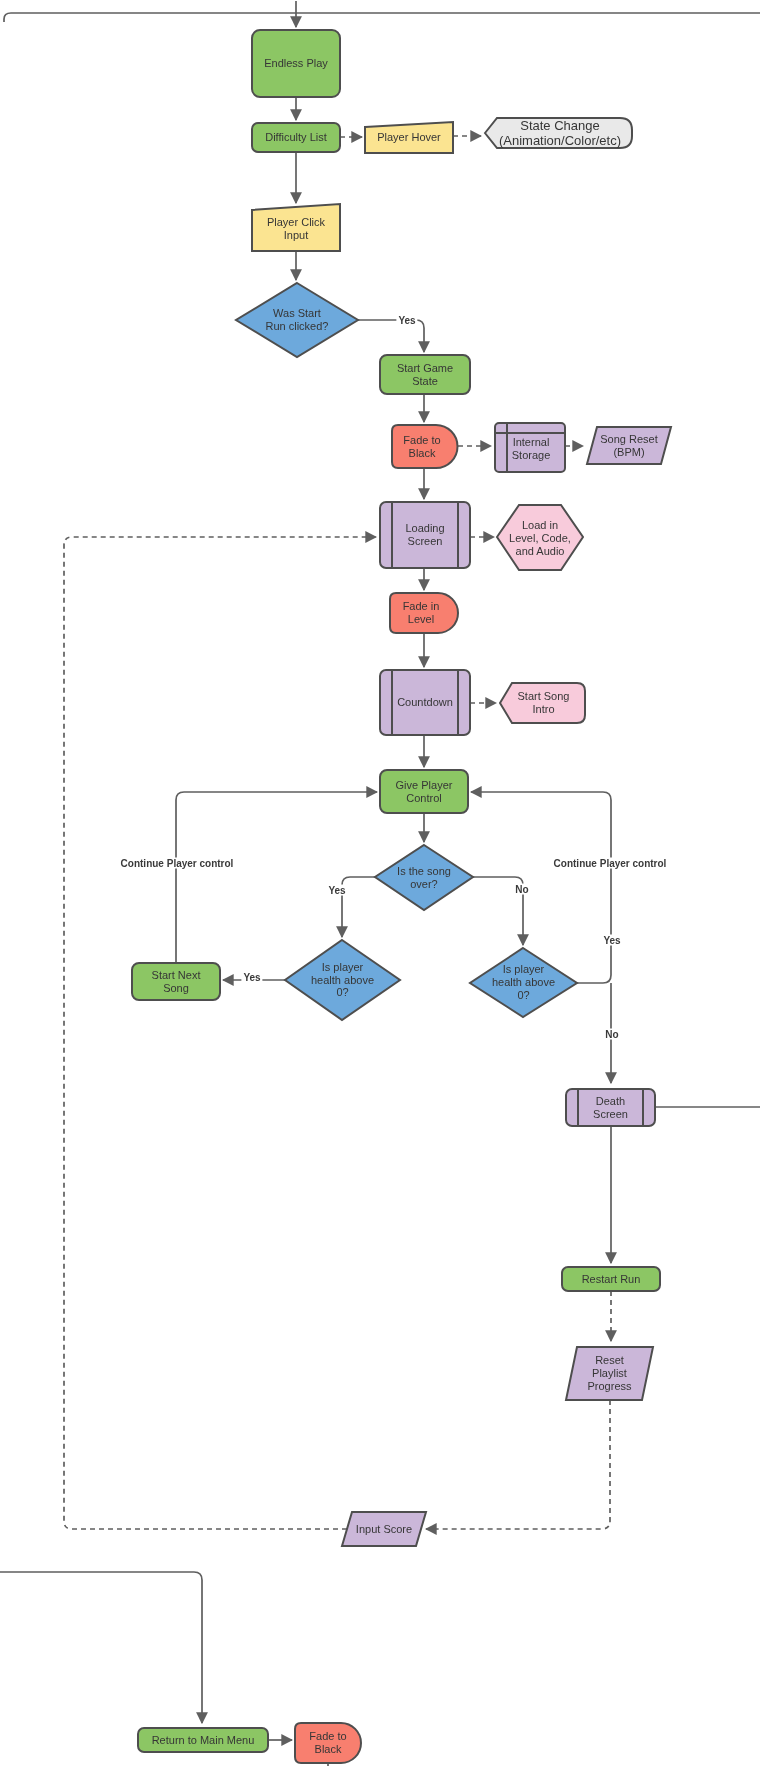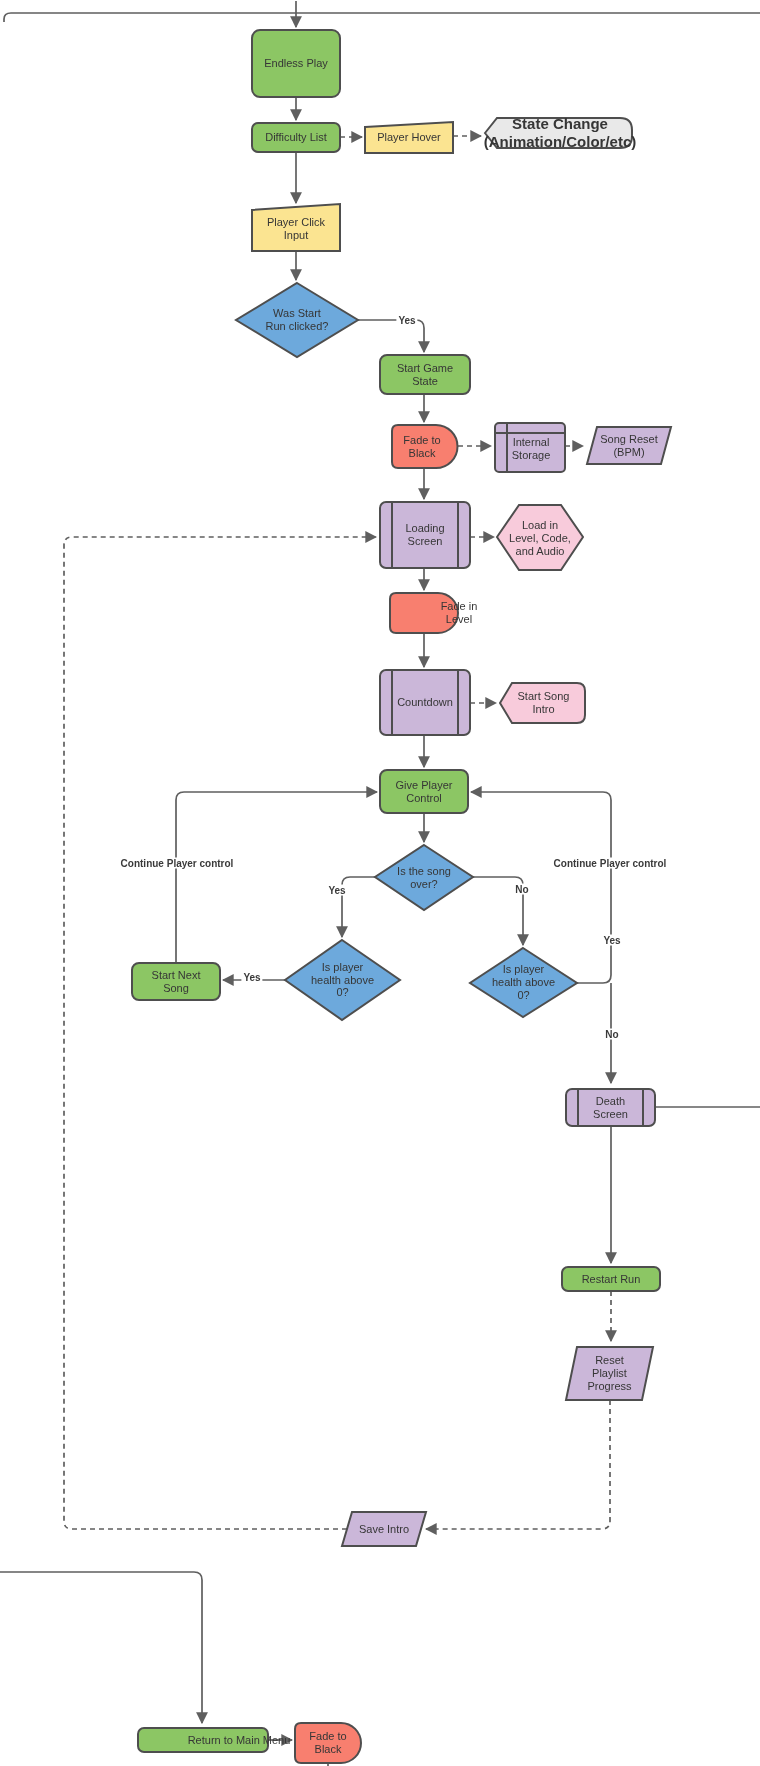--- a/index.html
+++ b/index.html
@@ -6,21 +6,21 @@
   #canvas{position:relative;width:760px;height:1766px;background:#ffffff;overflow:hidden;
           font-family:"Liberation Sans",sans-serif;}
   #edges-svg{position:absolute;left:0;top:0;z-index:1;}
   .edge{fill:none;stroke:#5f5f5f;stroke-width:1.7px;}
   .edge.dashed{stroke-dasharray:5 4;}
   .shape{stroke:#4e4e4e;stroke-width:2px;}
   .shape-line{stroke:#4e4e4e;stroke-width:2px;fill:none;}
   .node-label{position:absolute;z-index:2;display:flex;align-items:center;justify-content:center;
               text-align:center;font-size:11px;line-height:1.18;color:#363636;
               white-space:pre-line;pointer-events:none;}
-  .node-label.small{font-size:15px;font-weight:bold;}
+  .node-label.small{font-size:13px;}
   .edge-label{position:absolute;z-index:3;transform:translate(-50%,-50%);
               font-size:10px;font-weight:bold;color:#3a3a3a;background:#ffffff;
               padding:0 2px;white-space:nowrap;pointer-events:none;}
 </style>
 </head>
 <body>
 
 <div id="canvas">
 
 <svg id="edges-svg" width="760" height="1766" viewBox="0 0 760 1766">
@@ -118,21 +118,21 @@
 Black</div>
 <div class="node-label" style="left:497px;top:426px;width:68px;height:46px;">Internal
 Storage</div>
 <div class="node-label" style="left:587px;top:427px;width:84px;height:37px;">Song Reset
 (BPM)</div>
 <div class="node-label" style="left:380px;top:502px;width:90px;height:66px;">Loading
 Screen</div>
 <div class="node-label" style="left:497px;top:505px;width:86px;height:67px;">Load in
 Level, Code,
 and Audio</div>
-<div class="node-label" style="left:390px;top:593px;width:62px;height:40px;padding-left:38px;">Fade in
+<div class="node-label" style="left:390px;top:593px;width:62px;height:40px;">Fade in
 Level</div>
 <div class="node-label" style="left:380px;top:670px;width:90px;height:65px;">Countdown</div>
 <div class="node-label" style="left:502px;top:683px;width:83px;height:40px;">Start Song
 Intro</div>
 <div class="node-label" style="left:380px;top:770px;width:88px;height:43px;">Give Player
 Control</div>
 <div class="node-label" style="left:375px;top:845px;width:98px;height:65px;">Is the song
 over?</div>
 <div class="node-label" style="left:132px;top:963px;width:88px;height:37px;">Start Next
 Song</div>
@@ -141,22 +141,22 @@
 0?</div>
 <div class="node-label" style="left:470px;top:948px;width:107px;height:69px;">Is player
 health above
 0?</div>
 <div class="node-label" style="left:566px;top:1089px;width:89px;height:37px;">Death
 Screen</div>
 <div class="node-label" style="left:562px;top:1267px;width:98px;height:24px;">Restart Run</div>
 <div class="node-label" style="left:566px;top:1347px;width:87px;height:53px;">Reset
 Playlist
 Progress</div>
-<div class="node-label" style="left:342px;top:1512px;width:84px;height:34px;">Save Intro</div>
-<div class="node-label" style="left:138px;top:1728px;width:130px;height:24px;padding-left:36px;">Return to Main Menu</div>
+<div class="node-label" style="left:342px;top:1512px;width:84px;height:34px;">Input Score</div>
+<div class="node-label" style="left:138px;top:1728px;width:130px;height:24px;">Return to Main Menu</div>
 <div class="node-label" style="left:295px;top:1723px;width:66px;height:40px;">Fade to
 Black</div>
 
 <div class="edge-label" style="left:407px;top:320px;">Yes</div>
 <div class="edge-label" style="left:337px;top:890px;">Yes</div>
 <div class="edge-label" style="left:522px;top:889px;">No</div>
 <div class="edge-label" style="left:252px;top:977px;">Yes</div>
 <div class="edge-label" style="left:177px;top:863px;">Continue Player control</div>
 <div class="edge-label" style="left:610px;top:863px;">Continue Player control</div>
 <div class="edge-label" style="left:612px;top:940px;">Yes</div>

